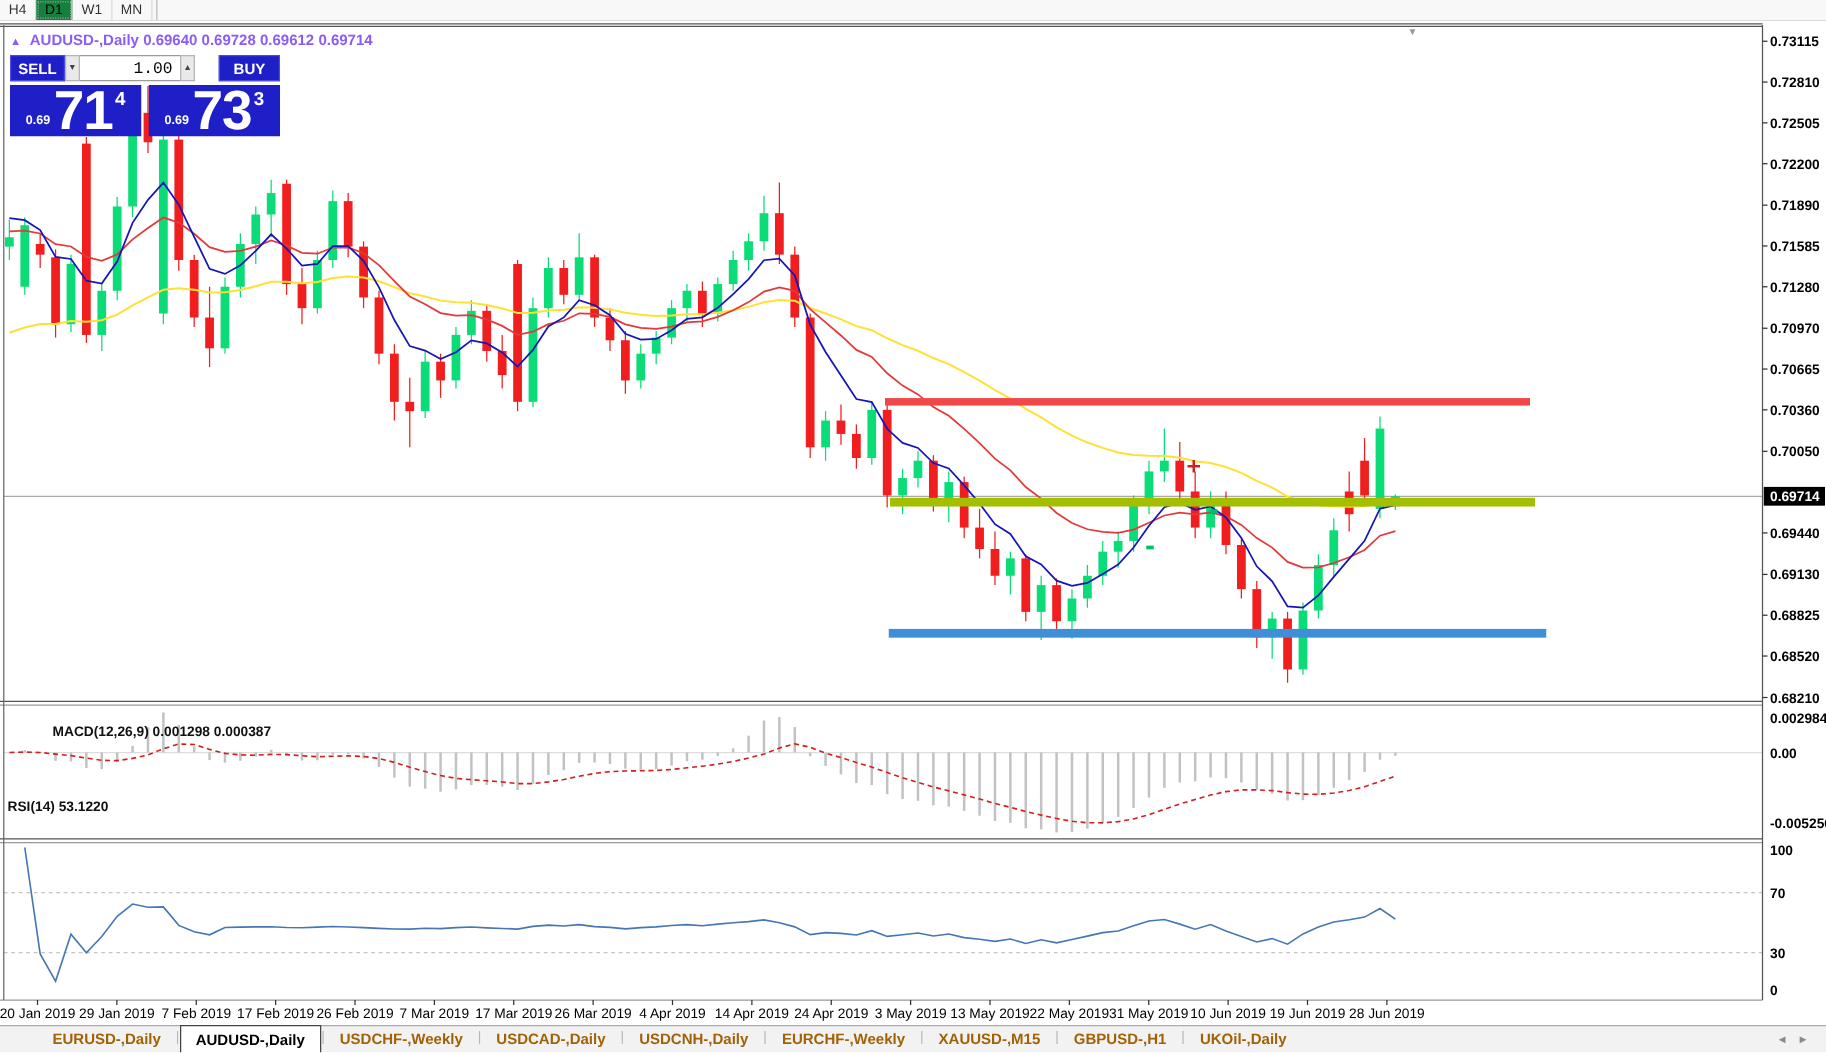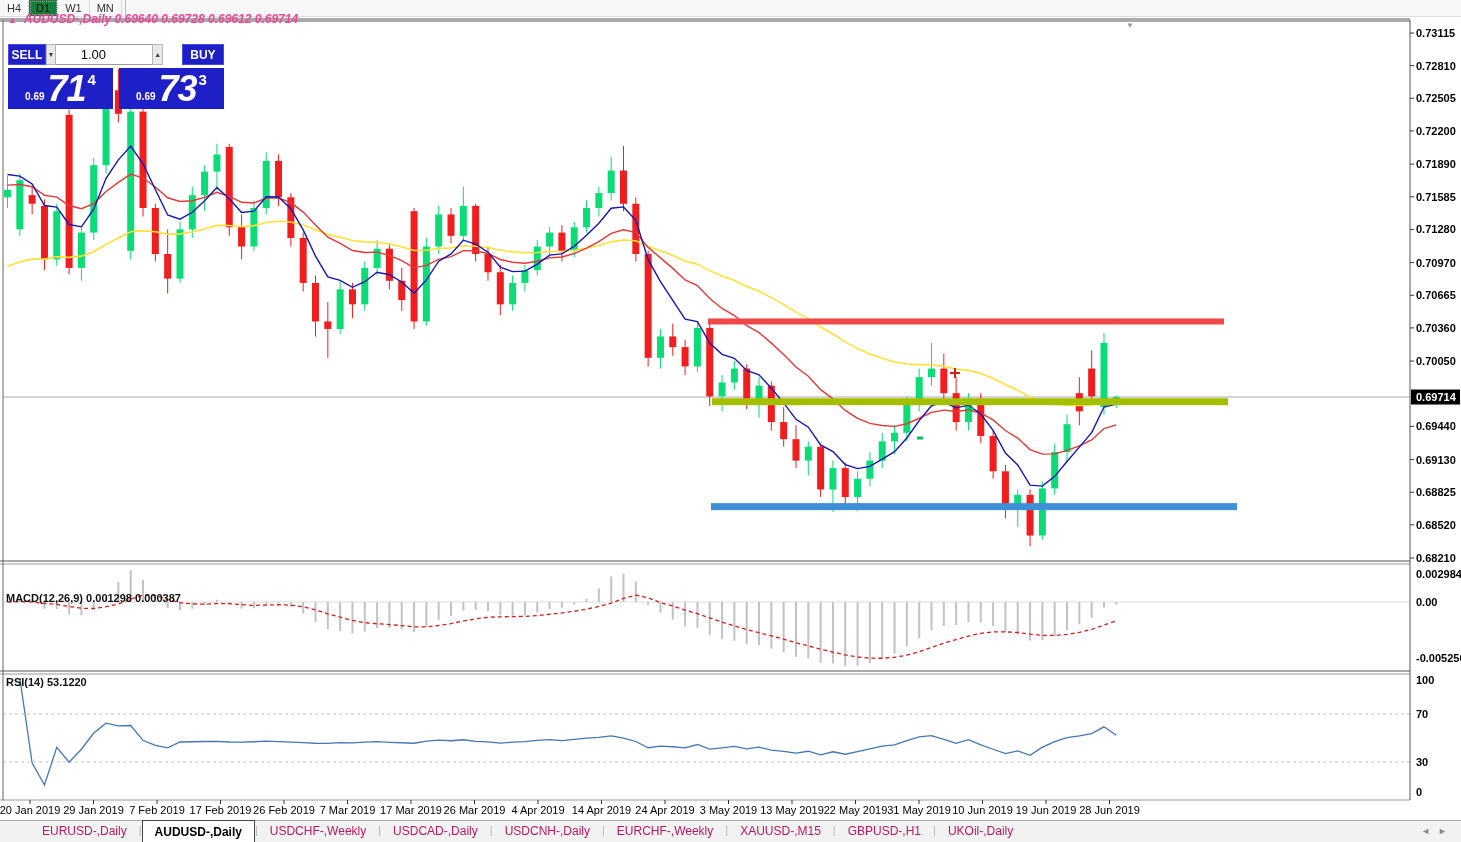--- a/index.html
+++ b/index.html
@@ -6,46 +6,46 @@
   body{width:1461px;height:842px;background:#fff;overflow:hidden;position:relative;
        font-family:"Liberation Sans",sans-serif;-webkit-font-smoothing:antialiased;}
   
   .toolbar{position:absolute;left:0;top:0;width:100%;height:16px;background:#f8f8f8;
            border-bottom:1px solid #ddd;display:flex;align-items:stretch;}
   .tb-btn{font-size:11px;line-height:15px;color:#333;padding:0 7px;border-right:1px solid #d9d9d9;
           background:transparent;border-top:none;border-bottom:none;border-left:none;cursor:default;}
   .tb-btn.active{background:#15803d;outline:1px dotted #9a9a9a;outline-offset:-2px;color:#000;}
   .tb-sep{border-left:1px solid #b9b9b9;margin-left:3px;height:16px;}
   
-  .chart-title{position:absolute;left:8px;top:12px;font-size:12px;color:#ec4899;font-weight:600;font-style:italic;}
+  .chart-title{position:absolute;left:8px;top:25px;font-size:12px;color:#8b5cf6;font-weight:600;}
   .chart-title .tri{font-size:9px;margin-right:4px;}
   .ind-label{position:absolute;left:6px;font-size:11px;font-weight:600;color:#111;}
   .autoscroll{position:absolute;left:1126px;top:21px;font-size:8px;color:#9a9a9a;}
   
   .trade-panel{position:absolute;left:8px;top:44px;width:216px;z-index:5;}
   .tp-row1{display:flex;height:21px;}
   .tp-btn{background:#1f1fc8;color:#fff;font-size:12px;font-weight:700;border:1px solid #4a4ae0;
           font-family:"Liberation Sans",sans-serif;padding:0;cursor:pointer;}
   .tp-btn.sell{width:52px;}
   .tp-btn.buy{width:58px;margin-left:19px;}
   .tp-spin{width:14px;background:#e9e9e9;border:1px solid #b5b5b5;font-size:7px;color:#444;
            padding:0;cursor:pointer;}
   .tp-vol{width:74px;border:1px solid #9a9a9a;border-left:none;border-right:none;
-          font-size:13px;text-align:center;padding:0 22px 0 0;font-family:Liberation Sans, sans-serif;}
+          font-size:13px;text-align:right;padding:0 6px 0 0;font-family:Liberation Mono, monospace;}
   .tp-row2{display:flex;margin-top:3px;height:41px;}
   .tp-price{background:#1f1fc8;color:#fff;width:105px;display:flex;justify-content:center;
             align-items:center;cursor:pointer;}
   .tp-price+.tp-price{margin-left:6px;}
   .tp-small{font-size:10px;font-weight:700;align-self:flex-end;margin:0 3px 7px 0;}
-  .tp-big{font-size:36px;font-weight:700;letter-spacing:-1px;line-height:38px;font-style:italic;}
+  .tp-big{font-size:44px;font-weight:700;letter-spacing:-1px;line-height:38px;}
   .tp-sup{font-size:15px;font-weight:700;align-self:flex-start;margin:3px 0 0 2px;}
   
   .tabbar{position:absolute;left:0;top:820px;width:100%;height:22px;background:#f2f2f2;
           border-top:1px solid #aaa;display:flex;align-items:stretch;padding-left:30px;box-sizing:border-box;}
-  .tab{font-size:12px;color:#be185d;padding:3px 12px 0 12px;cursor:pointer;white-space:nowrap;}
+  .tab{font-size:12px;color:#a16207;padding:3px 12px 0 12px;cursor:pointer;white-space:nowrap;font-weight:bold;}
   .tab.active{background:#fff;border:1px solid #444;border-bottom:none;color:#000;font-weight:700;
               margin-top:-1px;padding-top:4px;}
   .tab-sep{color:#b5b5b5;padding-top:3px;font-size:11px;}
   .tab-arrows{position:absolute;right:6px;top:5px;font-size:9px;color:#8a8a8a;letter-spacing:8px;cursor:pointer;}
   svg text{font-family:"Liberation Sans",sans-serif;}
 </style>
 </head>
 <body>
 
 <div class="toolbar">
@@ -438,26 +438,26 @@
 <div class="chart-title">
   <span class="tri">▲</span>
   <span>AUDUSD-,Daily</span>
   <span>0.69640</span>
   <span>0.69728</span>
   <span>0.69612</span>
   <span>0.69714</span>
 </div>
 <div class="autoscroll">▼</div>
 
-<div class="ind-label" style="top:592px;">
+<div class="ind-label" style="top:580px;margin-left:36px;">
   <span>MACD(12,26,9)</span>
   <span>0.001298</span>
   <span>0.000387</span>
 </div>
-<div class="ind-label" style="top:676px;text-align:center;">
+<div class="ind-label" style="top:640px;text-align:center;">
   <span>RSI(14)</span>
   <span>53.1220</span>
 </div>
 
 <div class="trade-panel">
   <div class="tp-row1">
     <button class="tp-btn sell">SELL</button>
     <button class="tp-spin">▼</button>
     <input class="tp-vol" value="1.00" style="">
     <button class="tp-spin">▲</button>

